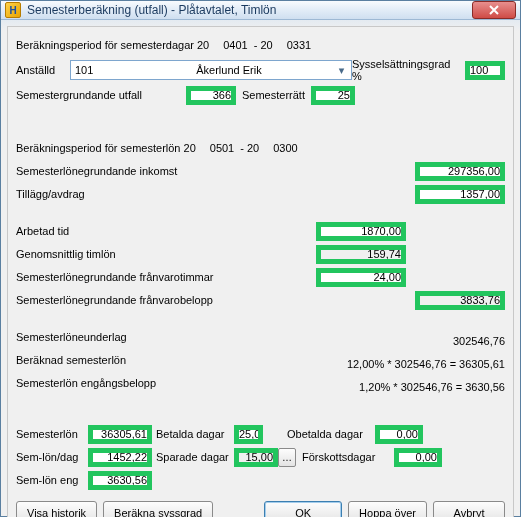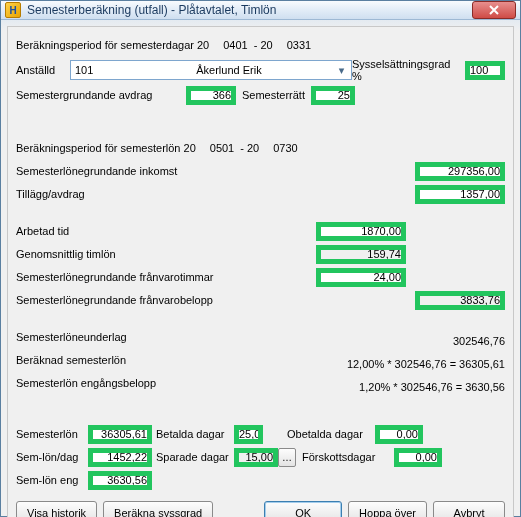--- a/index.html
+++ b/index.html
@@ -148,38 +148,38 @@
         <span style="flex:1;text-align:center">Åkerlund Erik</span>
         <span class="arrow">▾</span>
       </div>
       <span class="spacer"></span>
       <span class="lbl">Sysselsättningsgrad %</span>
       <span style="width:6px"></span>
       <input class="txt" style="width: 40px; text-align: left;" value="100">
     </div>
 
     <div class="row">
-      <span class="lbl" style="width:170px">Semestergrundande avdrag</span>
+      <span class="lbl" style="width:170px">Semestergrundande utfall</span>
       <input class="txt" style="width: 50px;" value="366">
       <span style="width:6px"></span>
       <span class="lbl">Semesterrätt</span>
       <span style="width:6px"></span>
       <input class="txt" style="width: 44px;" value="25">
     </div>
 
     <div class="section-gap"></div>
 
     <div class="row">
       <span class="lbl">Beräkningsperiod för semesterlön 20</span>
       <span style="width:14px"></span>
       <span>0501</span>
       <span style="width:6px"></span>
       <span>- 20</span>
       <span style="width:14px"></span>
-      <span>0730</span>
+      <span>0300</span>
     </div>
 
     <div class="row">
       <span class="lbl" style="flex:1">Semesterlönegrundande inkomst</span>
       <input class="txt" style="width: 90px;" value="297356,00">
     </div>
     <div class="row">
       <span class="lbl" style="flex:1">Tillägg/avdrag</span>
       <input class="txt" style="width: 90px;" value="1357,00">
     </div>

